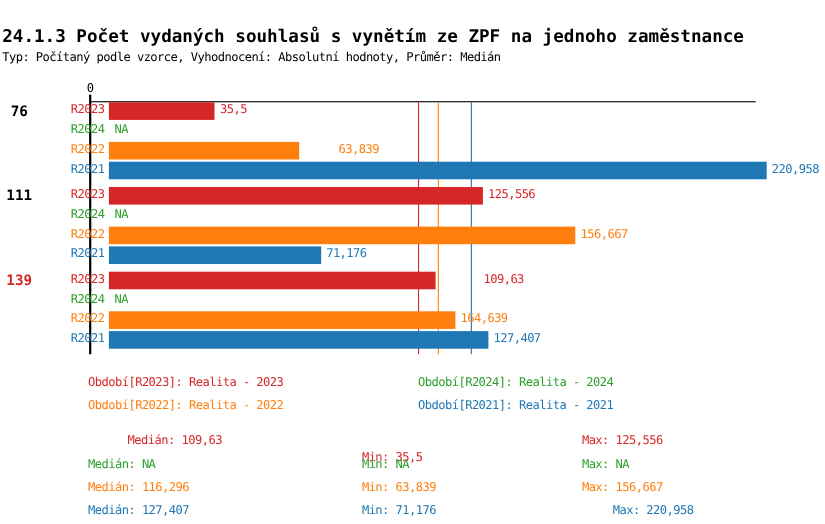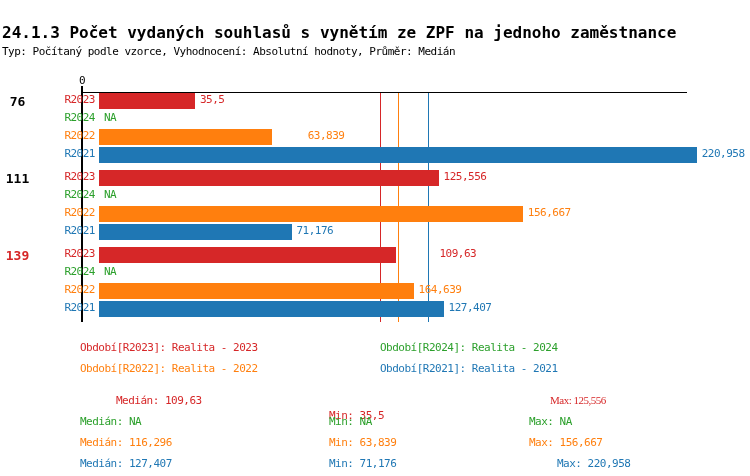--- a/index.html
+++ b/index.html
@@ -111,21 +111,21 @@
     <span class="vlabel small" style="color: rgb(31, 119, 180);">127,407</span>
   </div>
 
   <span class="pos small" style="left: 80px; top: 341px; color: rgb(214, 39, 40);">Období[R2023]: Realita - 2023</span>
   <span class="pos small" style="left: 380px; top: 341px; color: rgb(44, 160, 44);">Období[R2024]: Realita - 2024</span>
   <span class="pos small" style="left: 80px; top: 362px; color: rgb(255, 127, 14);">Období[R2022]: Realita - 2022</span>
   <span class="pos small" style="left: 380px; top: 362px; color: rgb(31, 119, 180);">Období[R2021]: Realita - 2021</span>
 
   <span class="pos small" style="left: 80px; top: 394px; color: rgb(214, 39, 40); margin-left: 36px;">Medián: 109,63</span>
   <span class="pos small" style="left: 329px; top: 409px; color: rgb(214, 39, 40);">Min: 35,5</span>
-  <span class="pos small" style="left: 550px; top: 394px; color: rgb(214, 39, 40); font-family: Liberation Serif, serif;">Max: 125,556</span>
+  <span class="pos small" style="left: 529px; top: 394px; color: rgb(214, 39, 40);">Max: 125,556</span>
 
   <span class="pos small" style="left: 80px; top: 415px; color: rgb(44, 160, 44);">Medián: NA</span>
   <span class="pos small" style="left: 329px; top: 415px; color: rgb(44, 160, 44);">Min: NA</span>
   <span class="pos small" style="left: 529px; top: 415px; color: rgb(44, 160, 44);">Max: NA</span>
 
   <span class="pos small" style="left: 80px; top: 436px; color: rgb(255, 127, 14);">Medián: 116,296</span>
   <span class="pos small" style="left: 329px; top: 436px; color: rgb(255, 127, 14);">Min: 63,839</span>
   <span class="pos small" style="left: 529px; top: 436px; color: rgb(255, 127, 14);">Max: 156,667</span>
 
   <span class="pos small" style="left: 80px; top: 457px; color: rgb(31, 119, 180);">Medián: 127,407</span>

